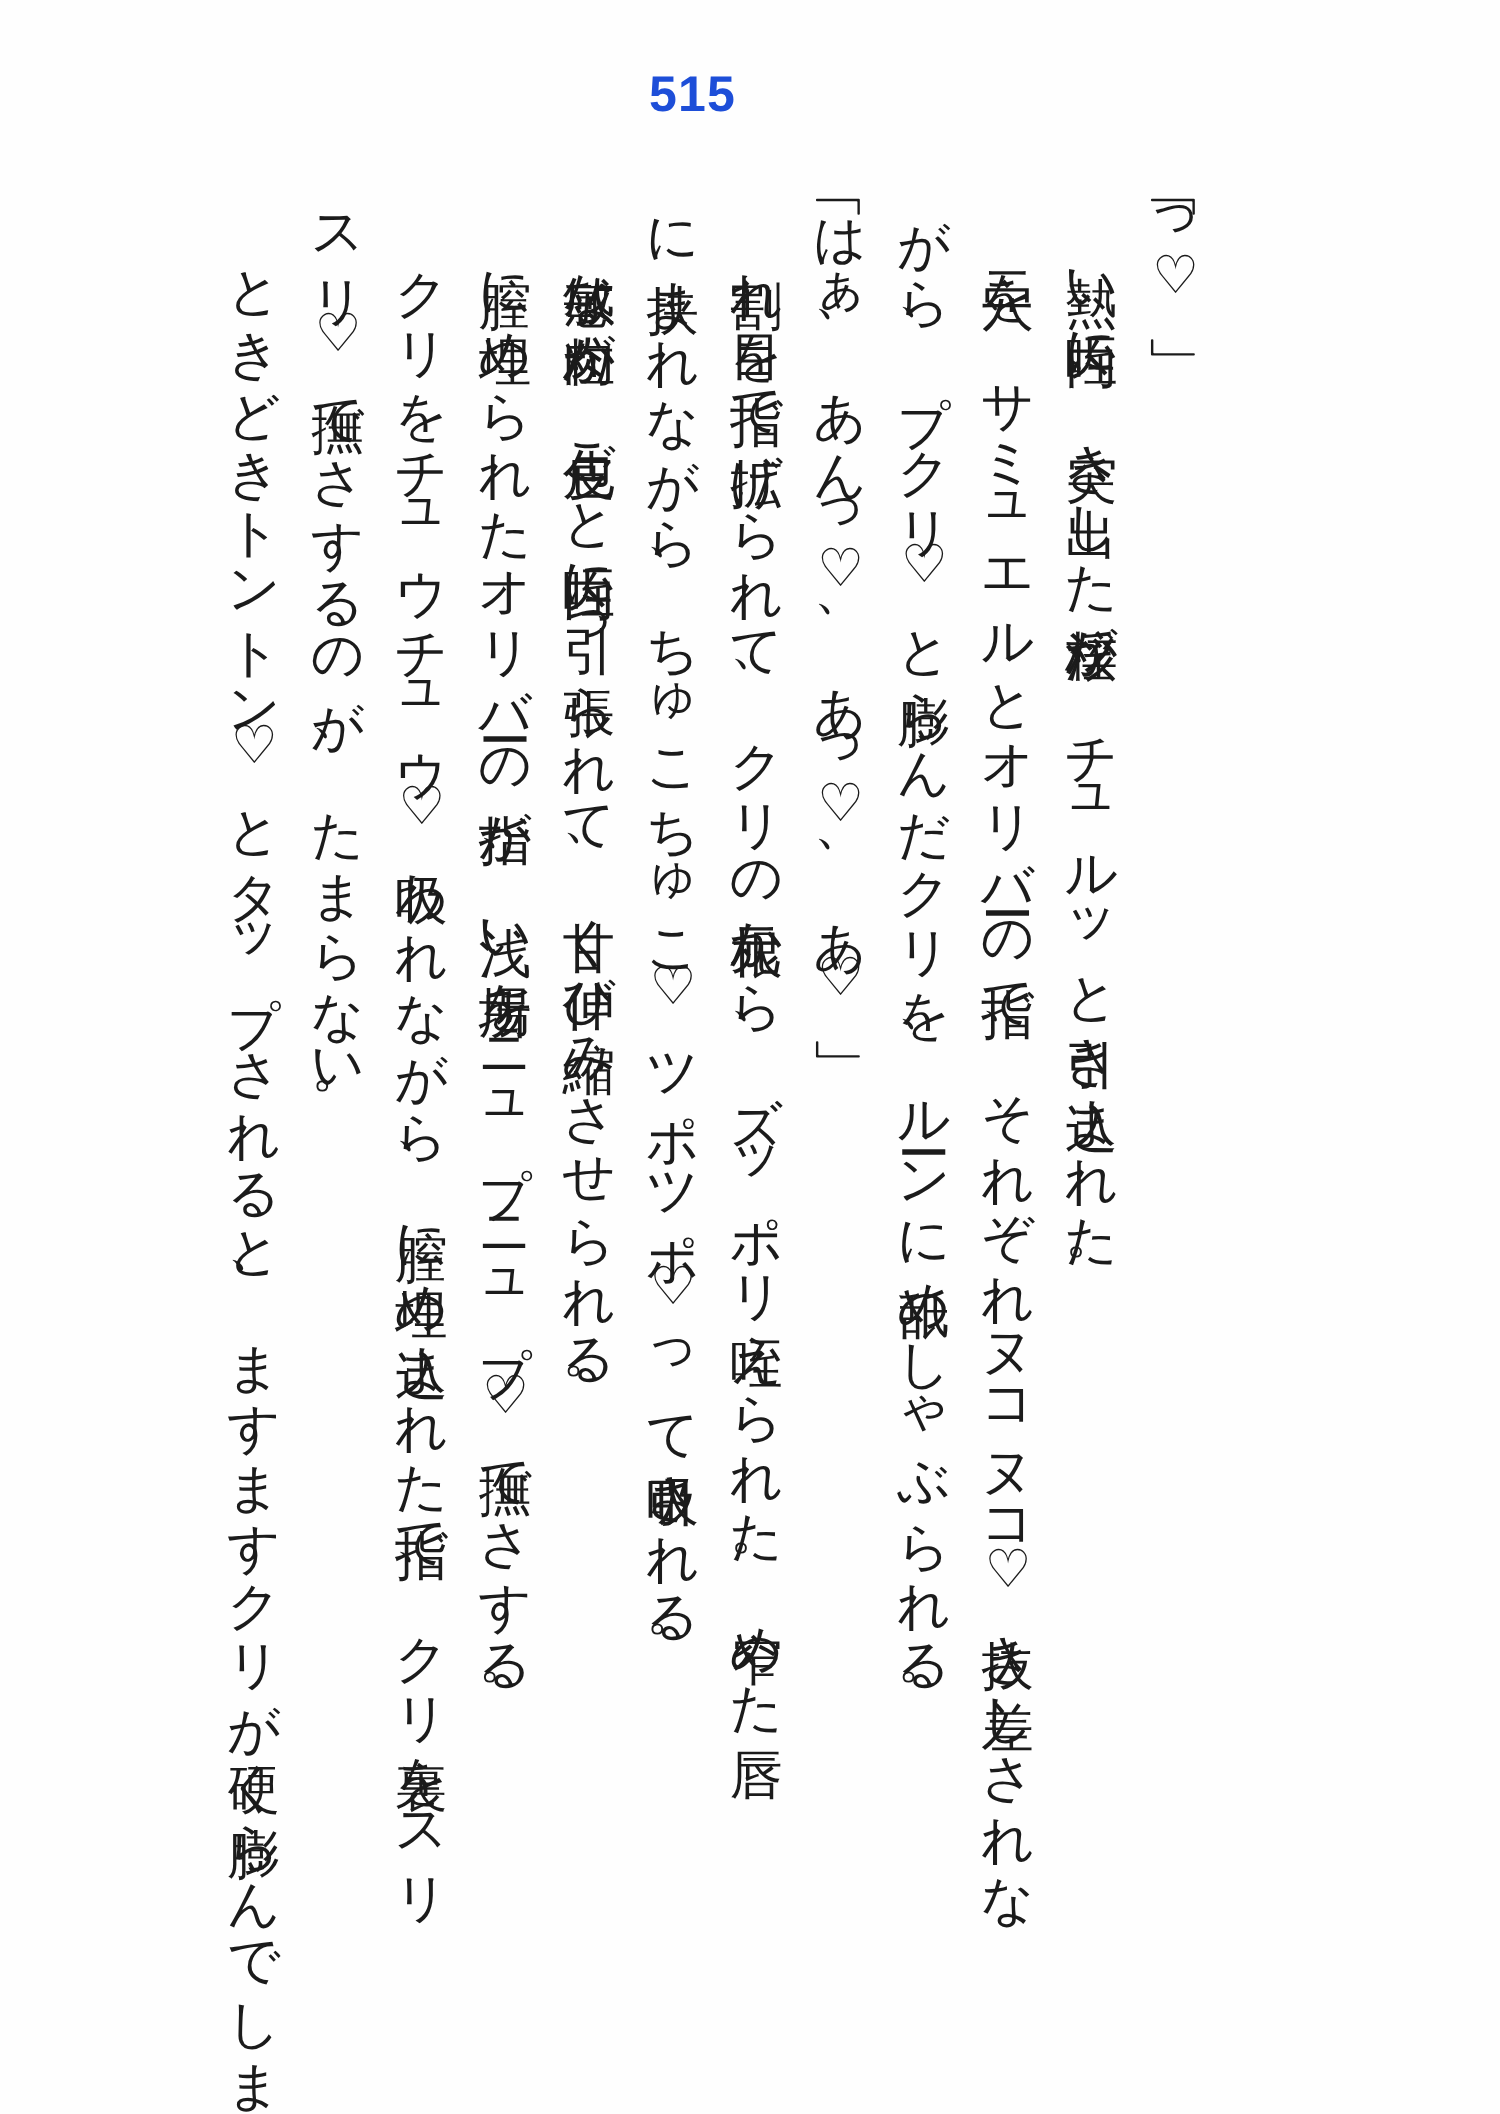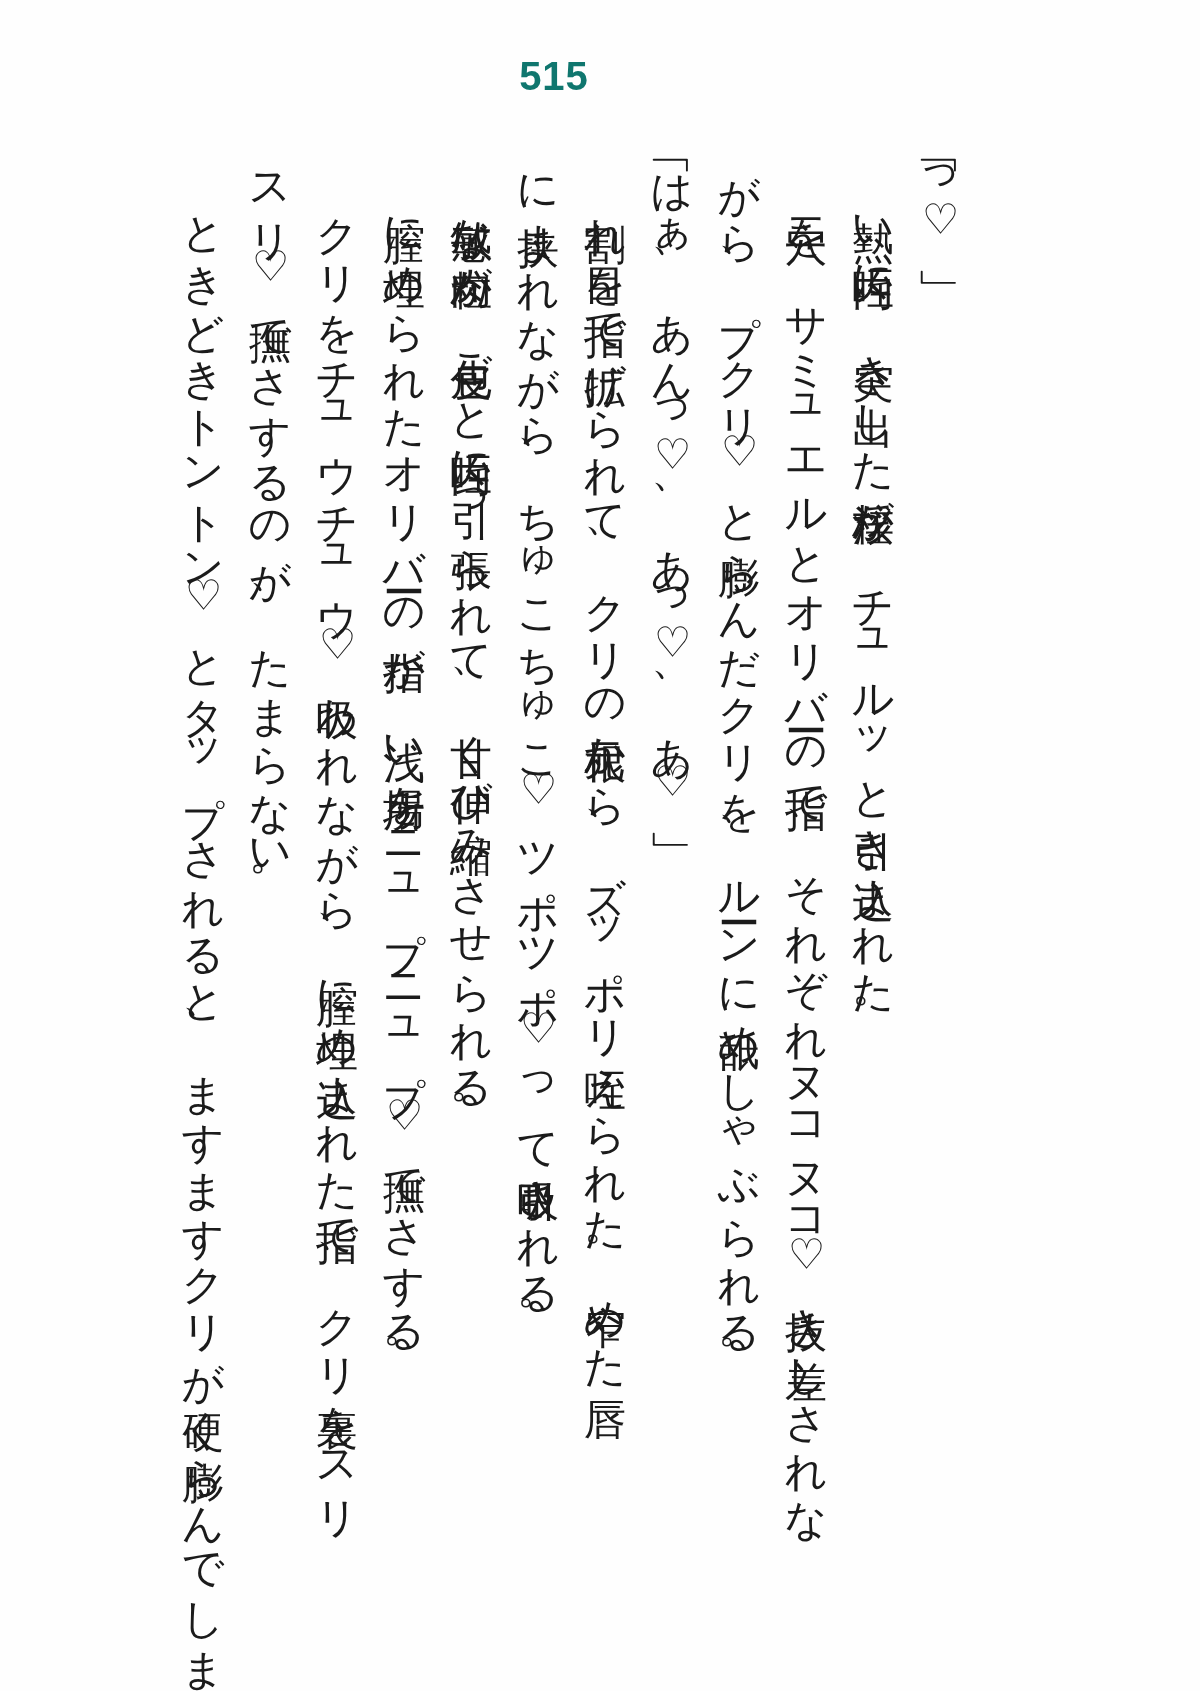--- a/index.html
+++ b/index.html
@@ -18,21 +18,21 @@
     inset: 0;
   }
   .page-number {
     position: absolute;
     top: 54px;
     left: 554px;
     transform: translateX(-50%);
     font-family: "Liberation Sans", "DejaVu Sans", sans-serif;
     font-weight: 600;
     font-size: 40px;
-    color: #0f766e;
+    color: #1d4ed8;
     letter-spacing: 1px;
     text-align: right;
   }
   .text-area {
     position: absolute;
     top: 146px;
     right: 226px;
     height: 1528px;
     writing-mode: vertical-rl;
     text-orientation: mixed;

